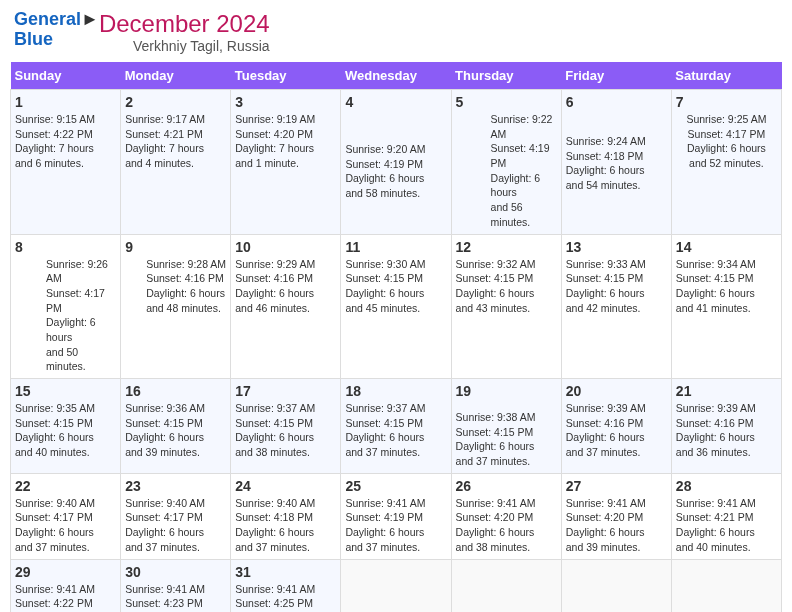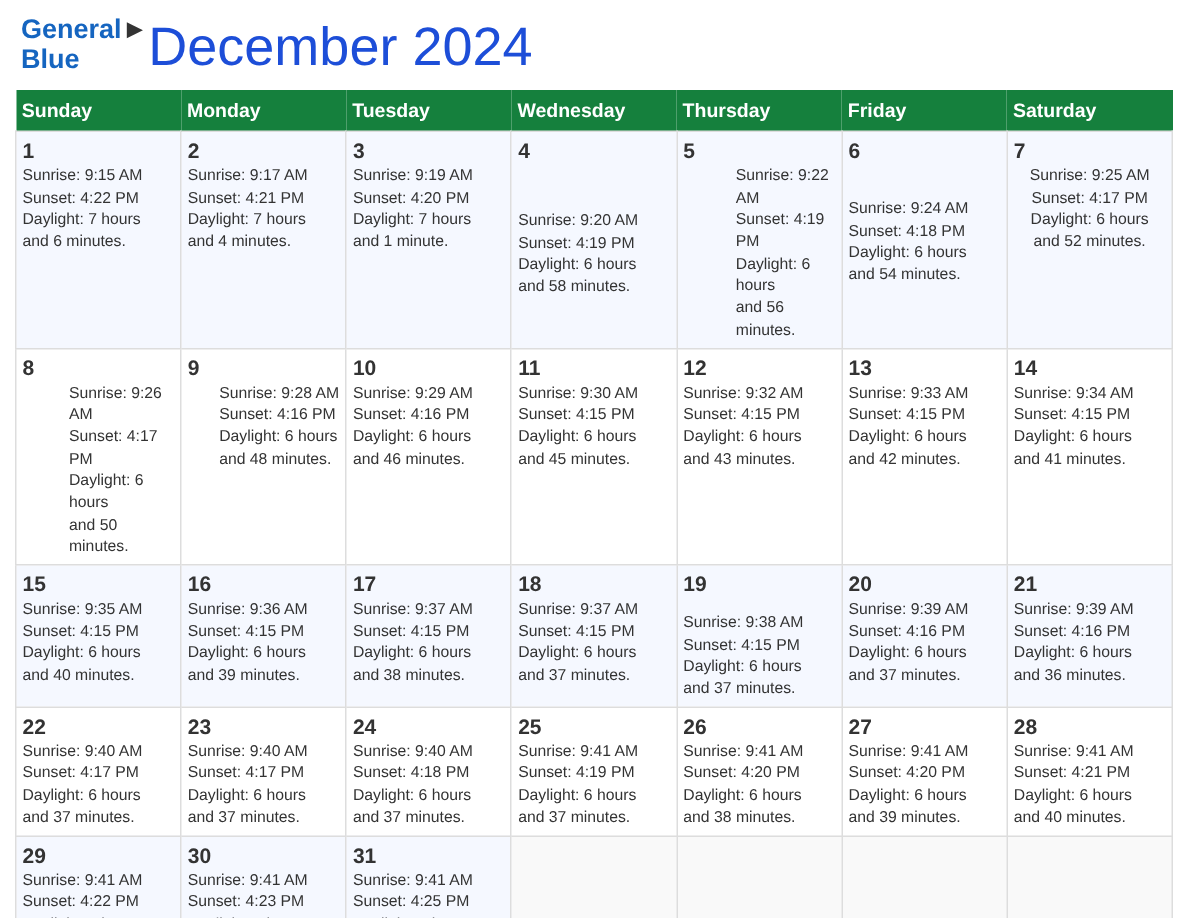--- a/index.html
+++ b/index.html
@@ -27,35 +27,35 @@
       color: #333;
       line-height: 1.1;
     }
     .logo-text span {
       color: #1565c0;
     }
     .title-block {
       text-align: right;
     }
     .month-title {
-      font-size: 36px;
+      font-size: 24px;
       font-weight: normal;
-      color: #1d4ed8;
+      color: #be185d;
     }
     .location {
       font-size: 14px;
       color: #555;
     }
     table {
       width: 100%;
       border-collapse: collapse;
       font-size: 11px;
     }
     thead tr th {
-      background: #15803d;
+      background: #8b5cf6;
       color: #fff;
       padding: 6px 4px;
       text-align: left;
       font-size: 13px;
       font-weight: bold;
     }
     tbody tr td {
       border: 1px solid #ddd;
       vertical-align: top;
       padding: 4px;
@@ -89,20 +89,21 @@
   <div class="logo">
     <div>
       <div class="logo-text">
         <span>General</span>►<br>
         <span style="color:#1565c0">Blue</span>
       </div>
     </div>
   </div>
   <div class="title-block">
     <div class="month-title">December 2024</div>
+    <div class="location">Verkhniy Tagil, Russia</div>
   </div>
 </div>
 
 <table>
   <thead>
     <tr id="header-row">
         <th>Sunday</th>
         <th>Monday</th>
         <th>Tuesday</th>
         <th>Wednesday</th>

